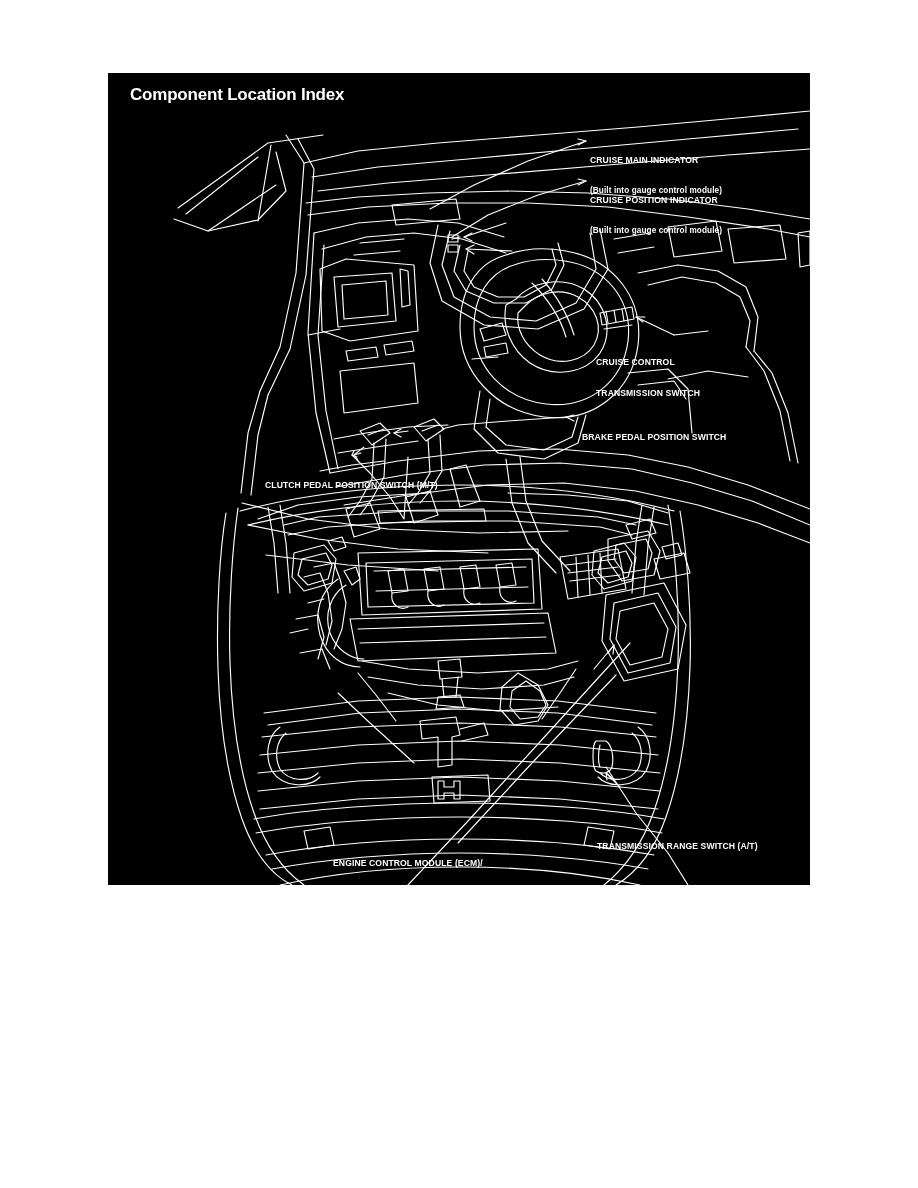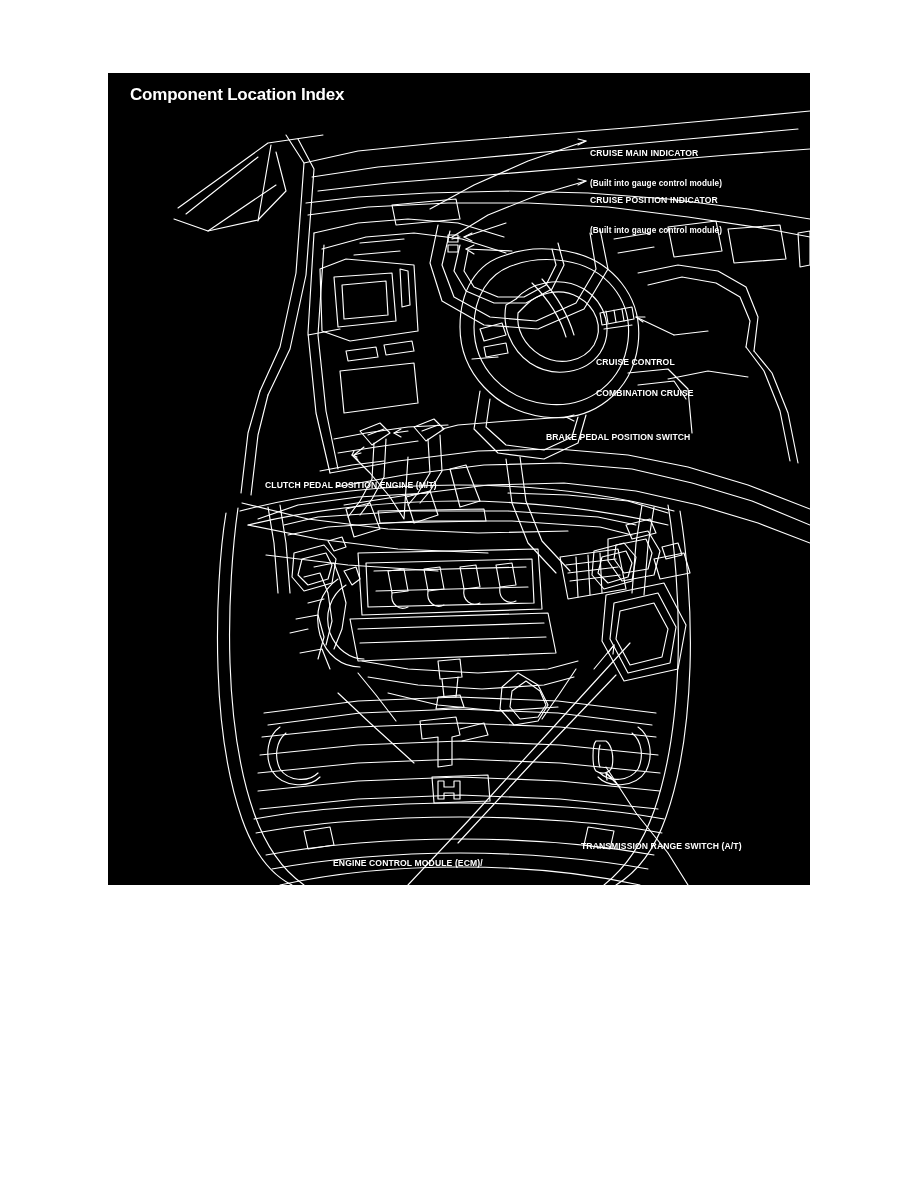--- a/index.html
+++ b/index.html
@@ -56,26 +56,26 @@
     font-weight: bold;
     line-height: 10.2px;
     letter-spacing: 0.1px;
     white-space: pre;
   }
   .callout .sub {
     font-size: 8.2px;
     font-weight: bold;
     text-align: center;
   }
-  .callout.c-main      { left: 482px; top: 55px; }
+  .callout.c-main      { left: 482px; top: 62px; }
   .callout.c-ctrl      { left: 482px; top: 102px; }
   .callout.c-combo     { left: 488px; top: 264px; }
-  .callout.c-brake     { left: 438px; top: 339px; }
+  .callout.c-brake     { left: 474px; top: 339px; }
   .callout.c-clutch    { left: 157px; top: 387px; }
-  .callout.c-trans     { left: 473px; top: 748px; }
+  .callout.c-trans     { left: 489px; top: 748px; }
   .callout.c-ecm       { left: 225px; top: 765px; }
 </style>
 </head>
 <body>
 
 <div id="panel">
 
   <div id="page-title">Component Location Index</div>
 
   <div class="art">
@@ -369,29 +369,29 @@
     <div class="sub">(Built into gauge control module)</div>
   </div>
 
   <div class="callout c-ctrl">
     <div>CRUISE POSITION INDICATOR</div>
     <div class="sub">(Built into gauge control module)</div>
   </div>
 
   <div class="callout c-combo">
     <div>CRUISE CONTROL</div>
-    <div>COMBINATION CRUISE</div>
+    <div>TRANSMISSION SWITCH</div>
   </div>
 
   <div class="callout c-brake">
     <div>BRAKE PEDAL POSITION SWITCH</div>
   </div>
 
   <div class="callout c-clutch">
-    <div>CLUTCH PEDAL POSITION ENGINE (M/T)</div>
+    <div>CLUTCH PEDAL POSITION SWITCH (M/T)</div>
   </div>
 
   <div class="callout c-trans">
     <div>TRANSMISSION RANGE SWITCH (A/T)</div>
   </div>
 
   <div class="callout c-ecm">
     <div>ENGINE CONTROL MODULE (ECM)/</div>
     
   </div>

